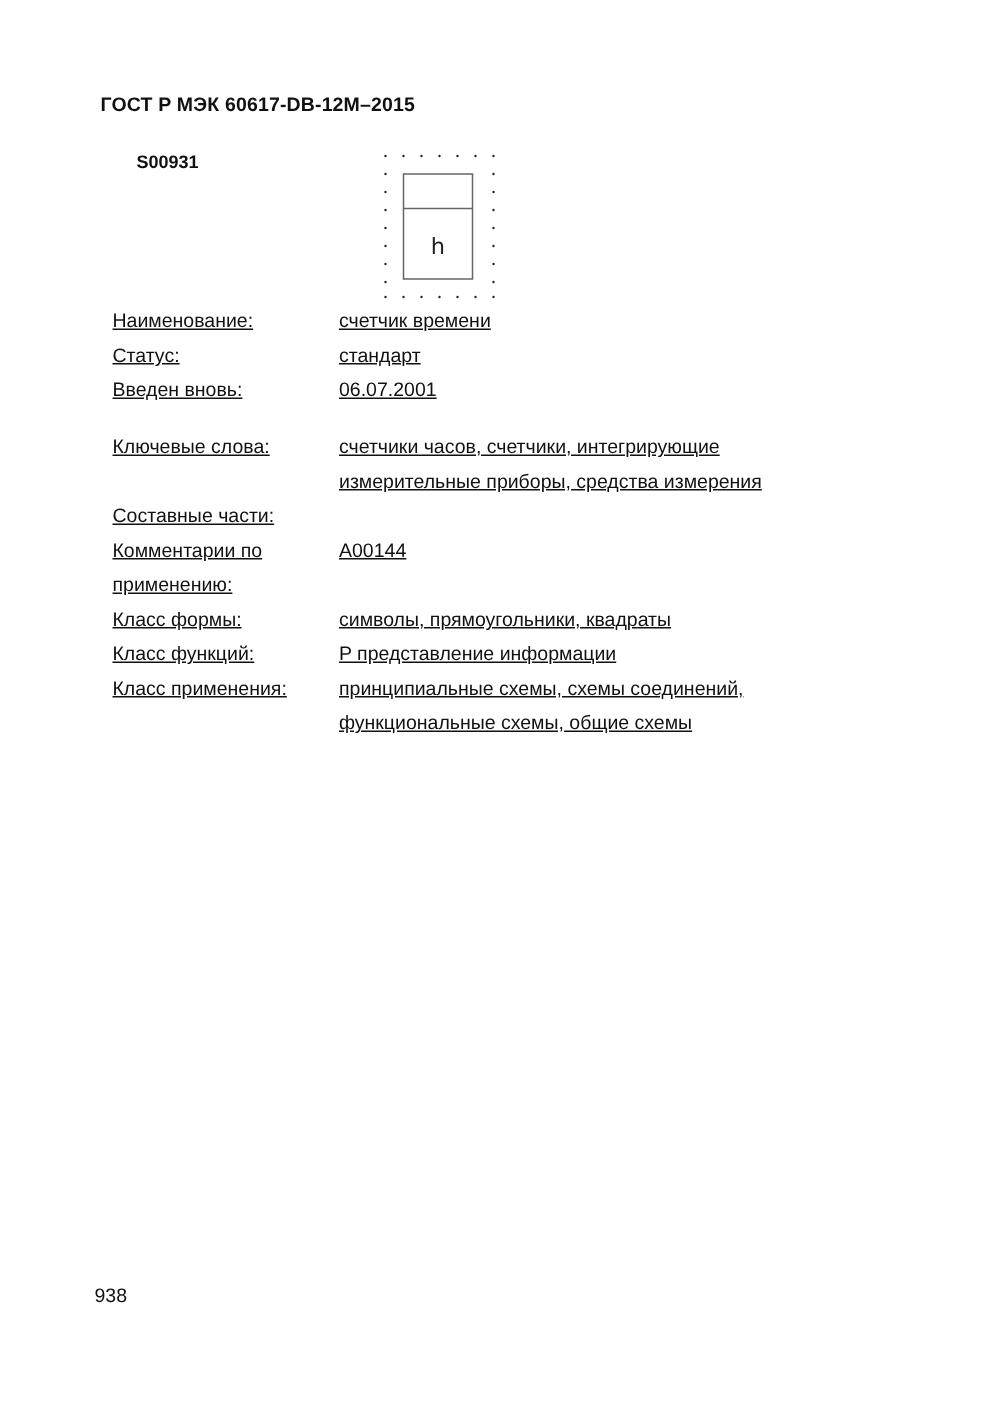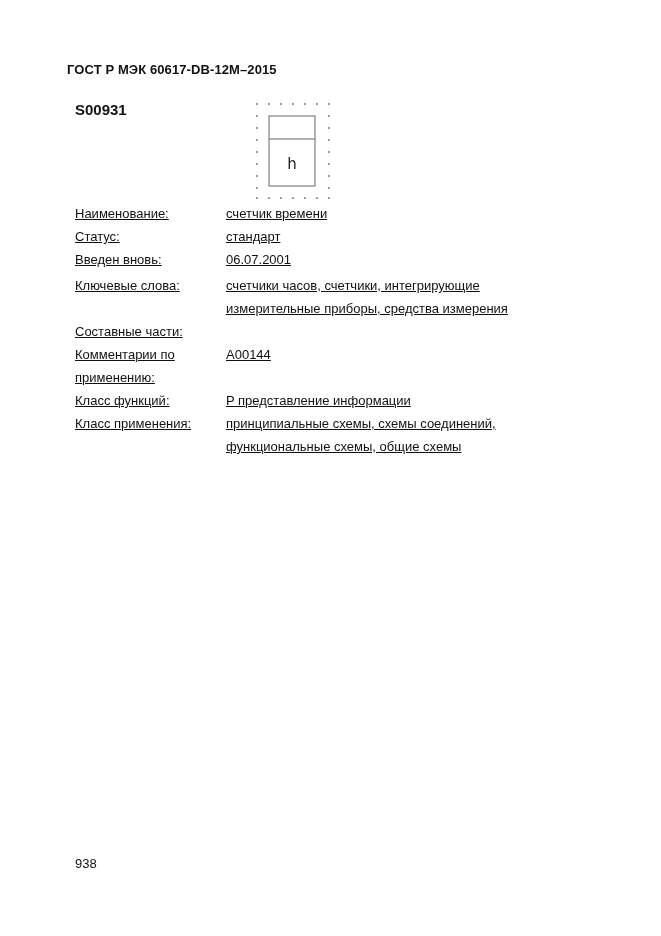--- a/index.html
+++ b/index.html
@@ -1,26 +1,26 @@
 <!DOCTYPE html>
 <html><head>
   <meta charset="utf-8">
   <style>
     html, body { margin: 0; padding: 0; background: #ffffff; }
     body { width: 661px; height: 936px; position: relative; overflow: hidden;
            font-family: "Liberation Sans", sans-serif; color: #111; }
     .header { position: absolute; left: 67px; top: 62px; font-size: 13px; font-weight: bold; letter-spacing: 0.1px; }
-    .symbol-id { position: absolute; left: 75px; top: 101px; font-size: 15px; font-weight: bold; }
+    .symbol-id { position: absolute; left: 91px; top: 101px; font-size: 12px; font-weight: bold; }
     .symbol { position: absolute; left: 255px; top: 102px; width: 76px; height: 98px; }
     .fields { position: absolute; left: 75px; top: 202px; width: 520px; font-size: 13px; text-decoration: underline; }
     .row { display: flex; line-height: 23px; }
     .row .label { width: 151px; flex: none; }
     .row .value { flex: 1; }
-    .row.gap { margin-top: 3px; }
-    .page-num { position: absolute; left: 75px; top: 856px; font-size: 13px; }
+    .row.gap { margin-top: 15px; }
+    .page-num { position: absolute; left: 63px; top: 856px; font-size: 13px; }
   </style>
 </head>
 <body>
 
 <div class="header">ГОСТ Р МЭК 60617-DB-12M–2015</div>
 
 <div class="symbol-id">S00931</div>
 
 <svg class="symbol" viewBox="0 0 76 98" xmlns="http://www.w3.org/2000/svg">
   <g fill="#222">
@@ -84,20 +84,24 @@
   </div>
   <div class="row">
     <span class="label">Комментарии по</span>
     <span class="value">A00144</span>
   </div>
   <div class="row">
     <span class="label">применению:</span>
     <span class="value"></span>
   </div>
   <div class="row">
+    <span class="label">Класс формы:</span>
+    <span class="value">символы, прямоугольники, квадраты</span>
+  </div>
+  <div class="row">
     <span class="label">Класс функций:</span>
     <span class="value">P представление информации</span>
   </div>
   <div class="row">
     <span class="label">Класс применения:</span>
     <span class="value">принципиальные схемы, схемы соединений,</span>
   </div>
   <div class="row">
     <span class="label"></span>
     <span class="value">функциональные схемы, общие схемы</span>

